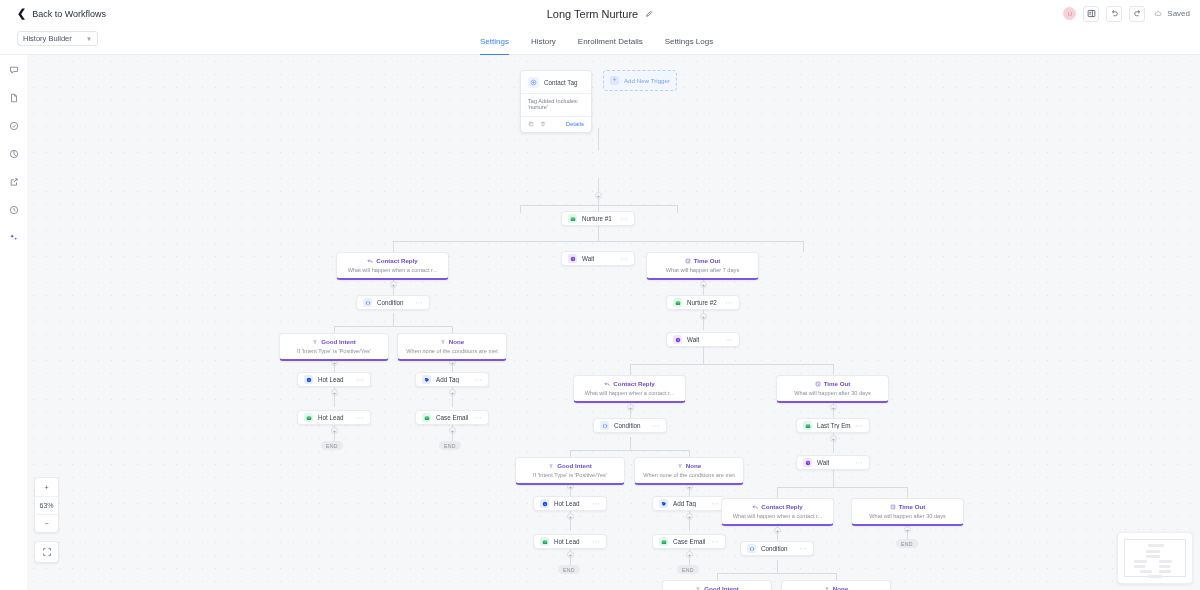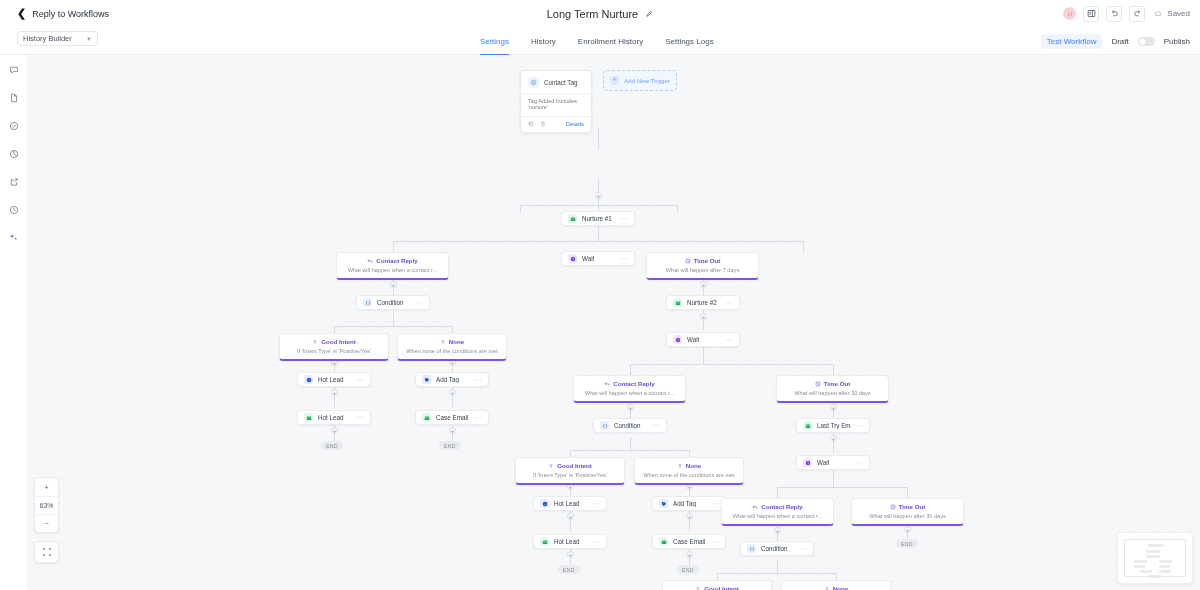--- a/index.html
+++ b/index.html
@@ -228,21 +228,21 @@
   .mm-n { position: absolute; background: #e9ebef; border-radius: 1px; }
 </style>
 </head>
 <body>
 
 <div class="app">
 
   <div class="topbar">
     <div class="back-link">
       <span class="back-chevron">❮</span>
-      <span>Reply to Workflows</span>
+      <span>Back to Workflows</span>
     </div>
 
     <div class="wf-title-wrap">
       <span class="wf-title">Long Term Nurture</span>
       <span class="pencil-icon">
         <svg width="8" height="8" viewBox="0 0 16 16" fill="none" stroke="#4b5563" stroke-width="1.4">
           <path d="M11.5 2.5l2 2L6 12l-2.6.6.6-2.6 7.5-7.5z"></path>
         </svg>
       </span>
     </div>
@@ -283,33 +283,27 @@
     </div>
 
     <div class="tabs">
       <div class="tab active">
         <span>Settings</span>
       </div>
       <div class="tab">
         <span>History</span>
       </div>
       <div class="tab">
-        <span>Enrollment History</span>
+        <span>Enrollment Details</span>
       </div>
       <div class="tab">
         <span>Settings Logs</span>
       </div>
     </div>
 
-    <div class="subbar-right">
-      <div class="test-btn">Test Workflow</div>
-      <span class="draft-label">Draft</span>
-      <div class="toggle"></div>
-      <span class="publish-label">Publish</span>
-    </div>
   </div>
 
   <div class="rail">
     <div class="rail-item">
       <svg width="10" height="10" viewBox="0 0 16 16" fill="none" stroke="#6b7280" stroke-width="1.2">
         <path d="M2.5 3.5h11v7h-6l-3 2.5V10.5h-2z"></path>
       </svg>
     </div>
     <div class="rail-item">
       <svg width="10" height="10" viewBox="0 0 16 16" fill="none" stroke="#6b7280" stroke-width="1.2">

